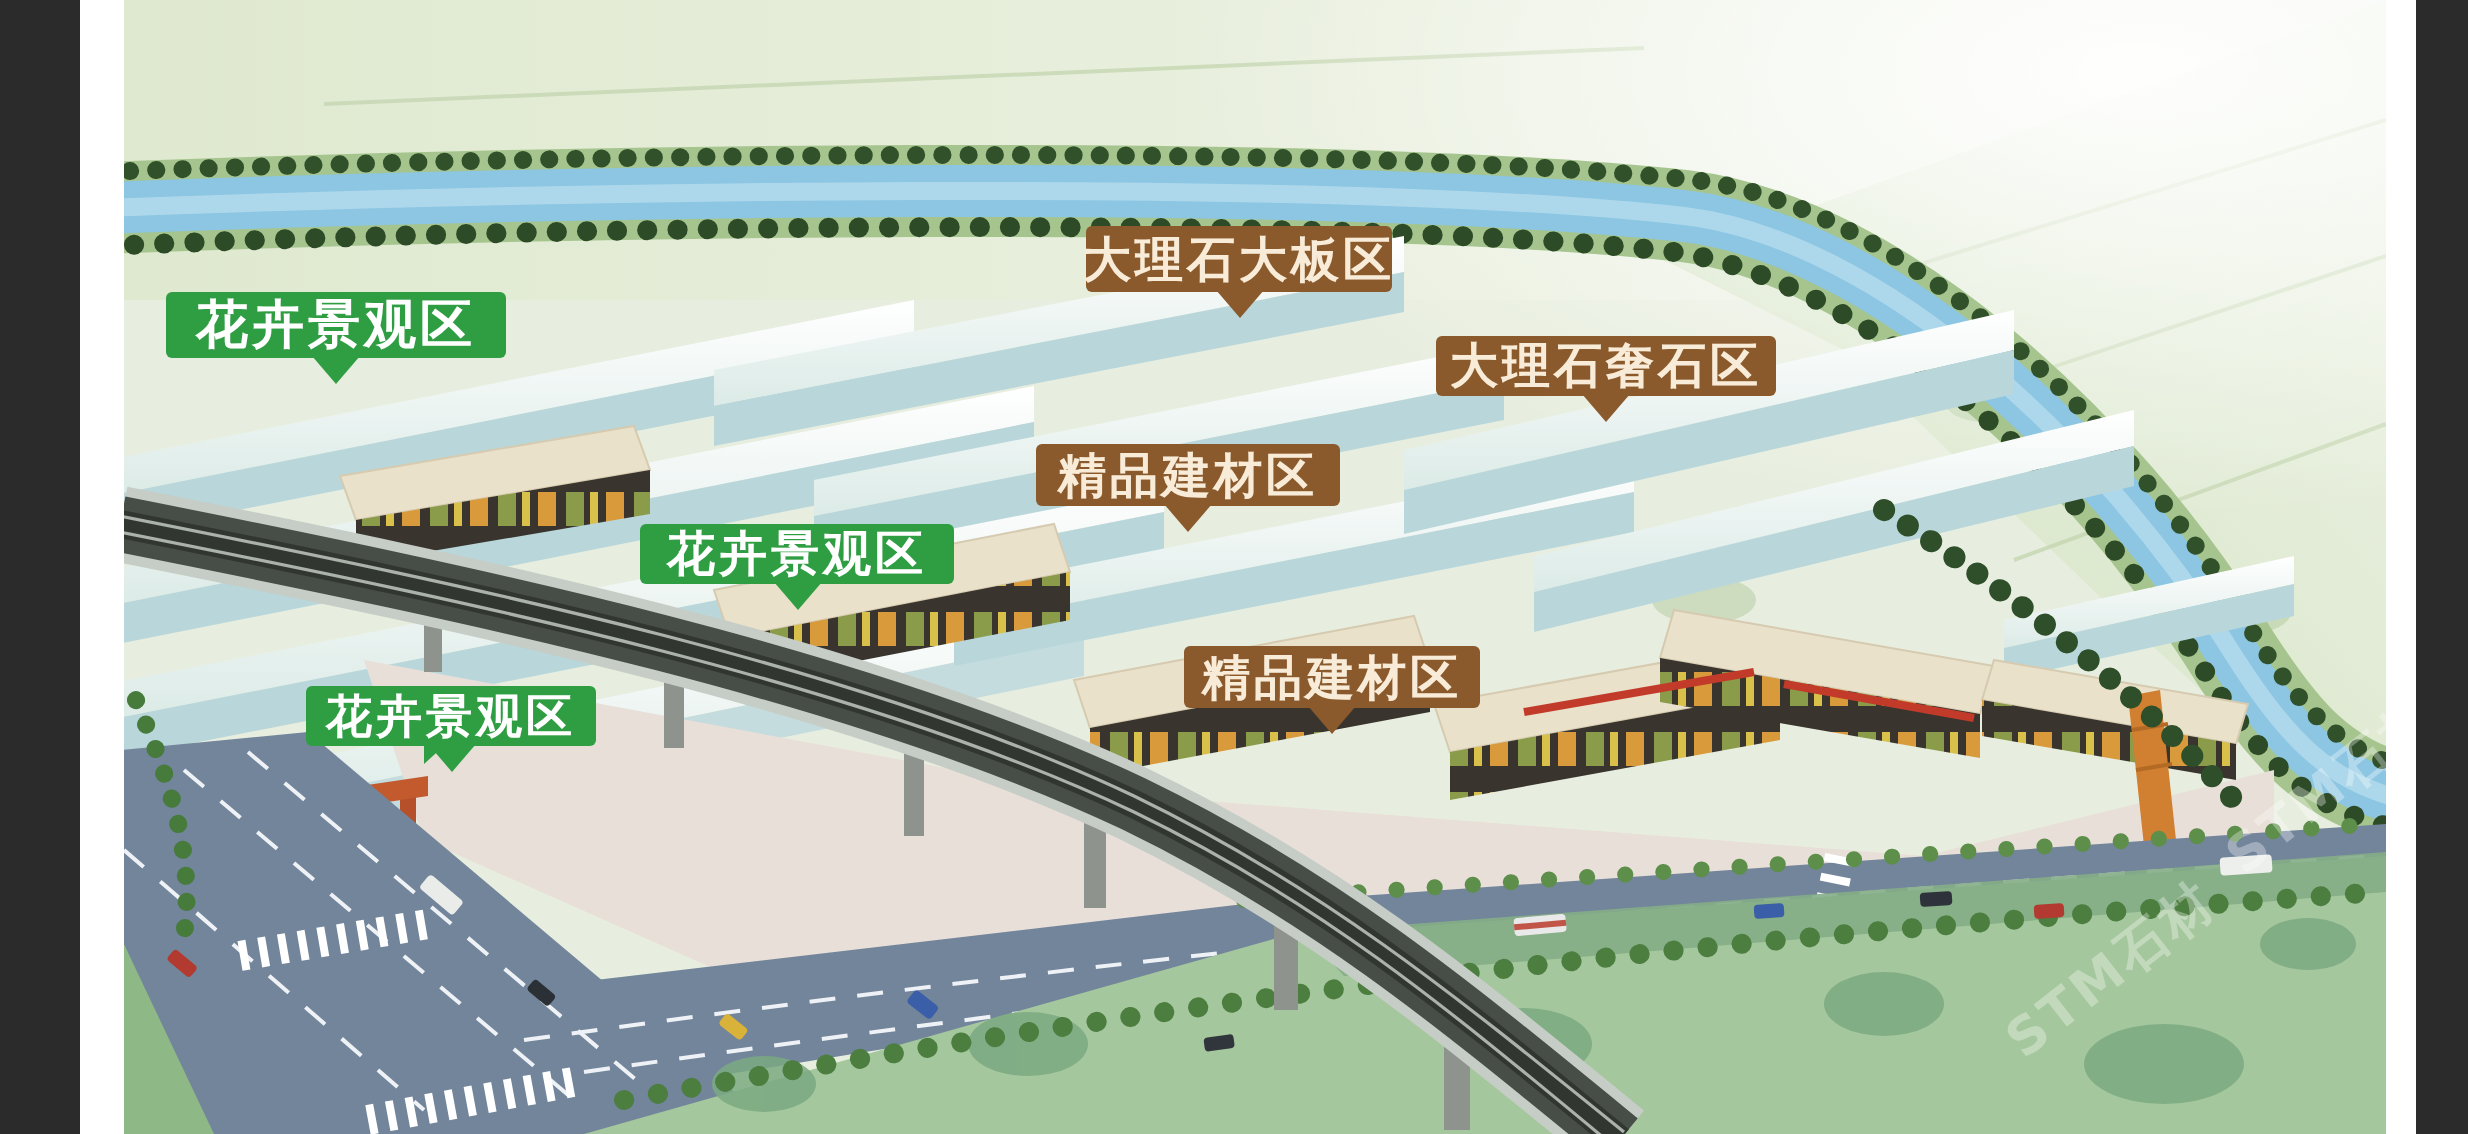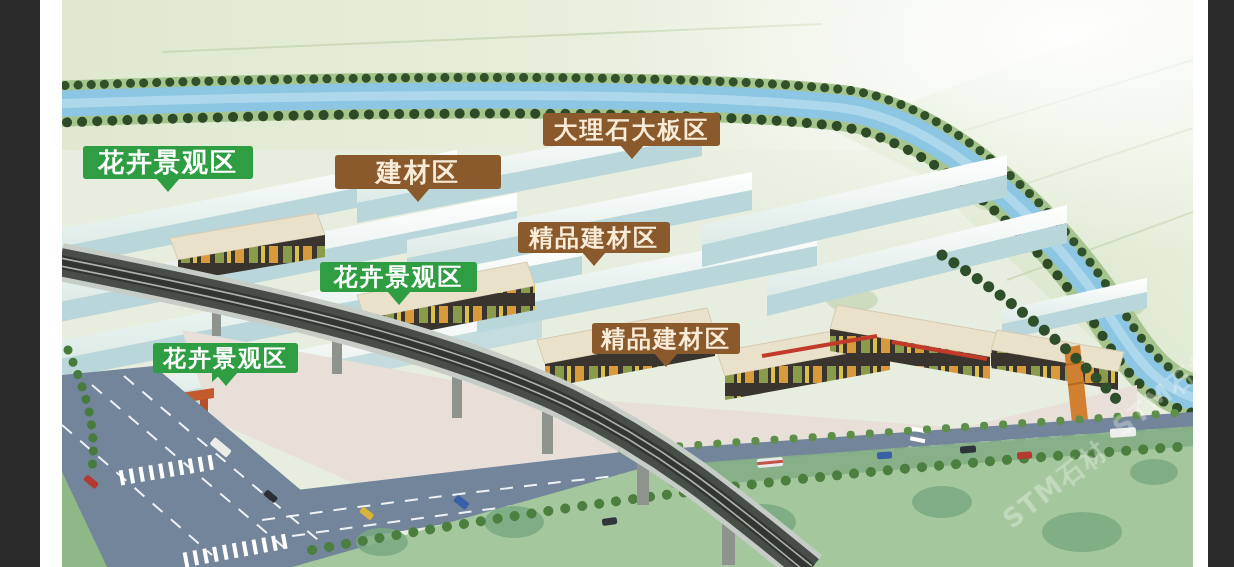--- a/index.html
+++ b/index.html
@@ -13,21 +13,21 @@
   
   .lbl{position:absolute;display:flex;align-items:center;justify-content:center;
        color:#fff;font-weight:bold;letter-spacing:2px;white-space:nowrap;
        border-radius:3px;z-index:5;}
   .lbl::after{content:"";position:absolute;left:50%;bottom:-13px;transform:translateX(-50%);
        border:12px solid transparent;border-bottom:0;border-top:14px solid var(--c);}
   .lbl.green{--c:#2f9e43;background:var(--c);color:#ffffff;align-items:center;}
   .lbl.brown{--c:#8a592c;background:var(--c);color:#f8ecd8;}
   .l1{left:21px;top:146px;width:170px;height:33px;font-size:26px;}
   .l2{left:273px;top:155px;width:166px;height:34px;font-size:26px;}
-  .l3{left:481px;top:113px;width:177px;height:33px;font-size:24px;}
+  .l3{left:481px;top:113px;width:153px;height:33px;font-size:24px;}
   .l4{left:656px;top:168px;width:170px;height:30px;font-size:24px;}
   .l5{left:456px;top:222px;width:152px;height:31px;font-size:24px;}
   .l6{left:258px;top:262px;width:157px;height:30px;font-size:24px;}
   .l7{left:768px;top:277px;width:157px;height:29px;font-size:24px;}
   .l8{left:530px;top:323px;width:148px;height:31px;font-size:24px;}
   .l9{left:91px;top:343px;width:145px;height:30px;font-size:23px;}
 </style>
 </head>
 <body>
 
@@ -238,26 +238,26 @@
 
       <g fill="#ffffff" opacity="0.32" font-size="26" font-weight="bold" letter-spacing="2">
         <text x="950" y="530" transform="rotate(-38 950 530)">STM石材</text>
         <text x="1060" y="438" transform="rotate(-38 1060 438)">STM石材</text>
       </g>
     </svg>
 
     <div class="lbl green l1">
         <span>花卉景观区</span>
       </div>
-    <div class="lbl brown l2">
-        <span>建材区</span>
-      </div>
     <div class="lbl brown l3">
         <span>大理石大板区</span>
       </div>
+    <div class="lbl brown l4">
+        <span>大理石奢石区</span>
+      </div>
     <div class="lbl brown l5">
         <span>精品建材区</span>
       </div>
     <div class="lbl green l6">
         <span>花卉景观区</span>
       </div>
     <div class="lbl brown l8">
         <span>精品建材区</span>
       </div>
     <div class="lbl green l9">

